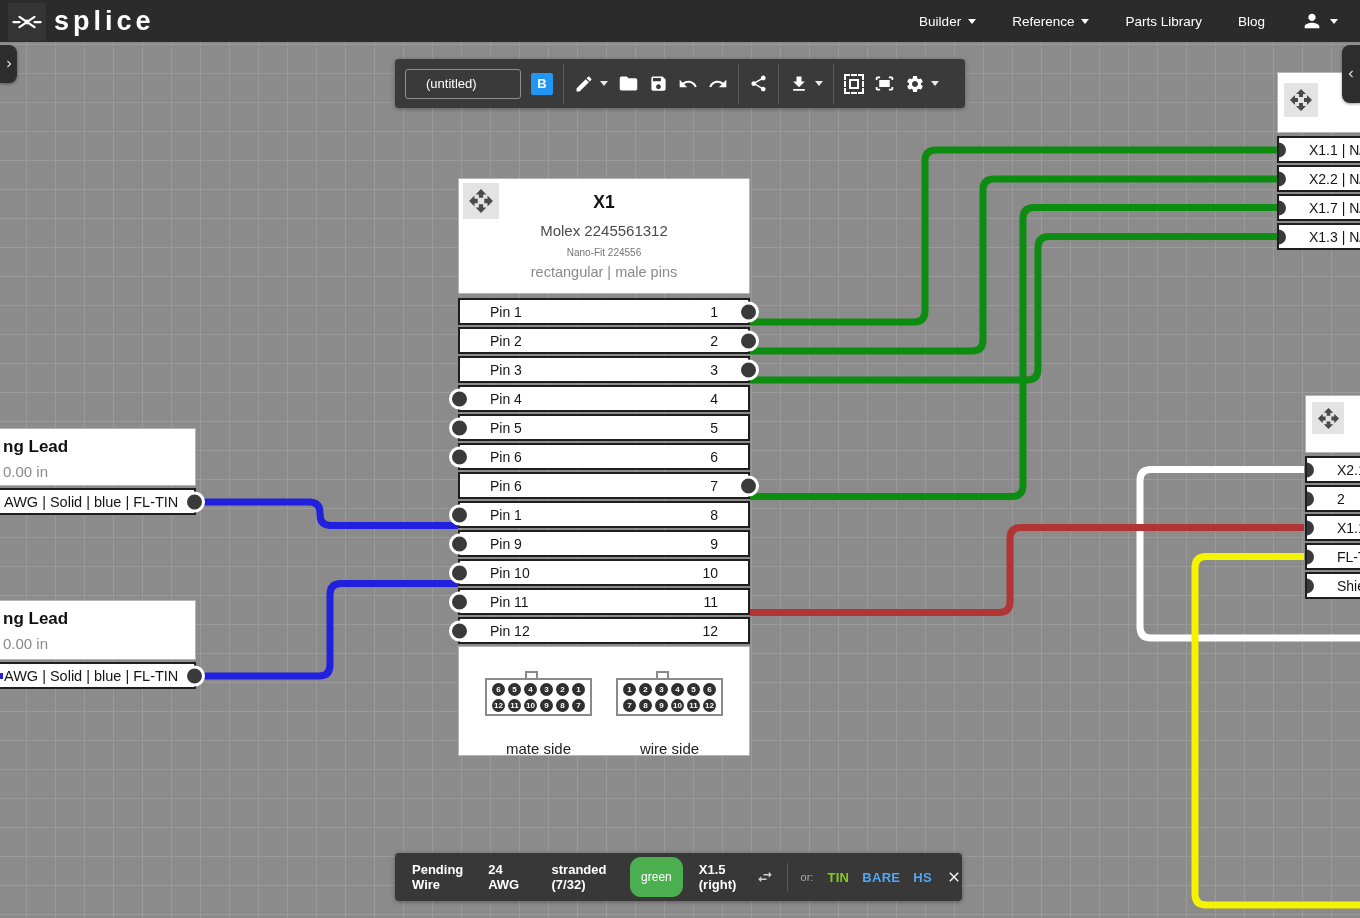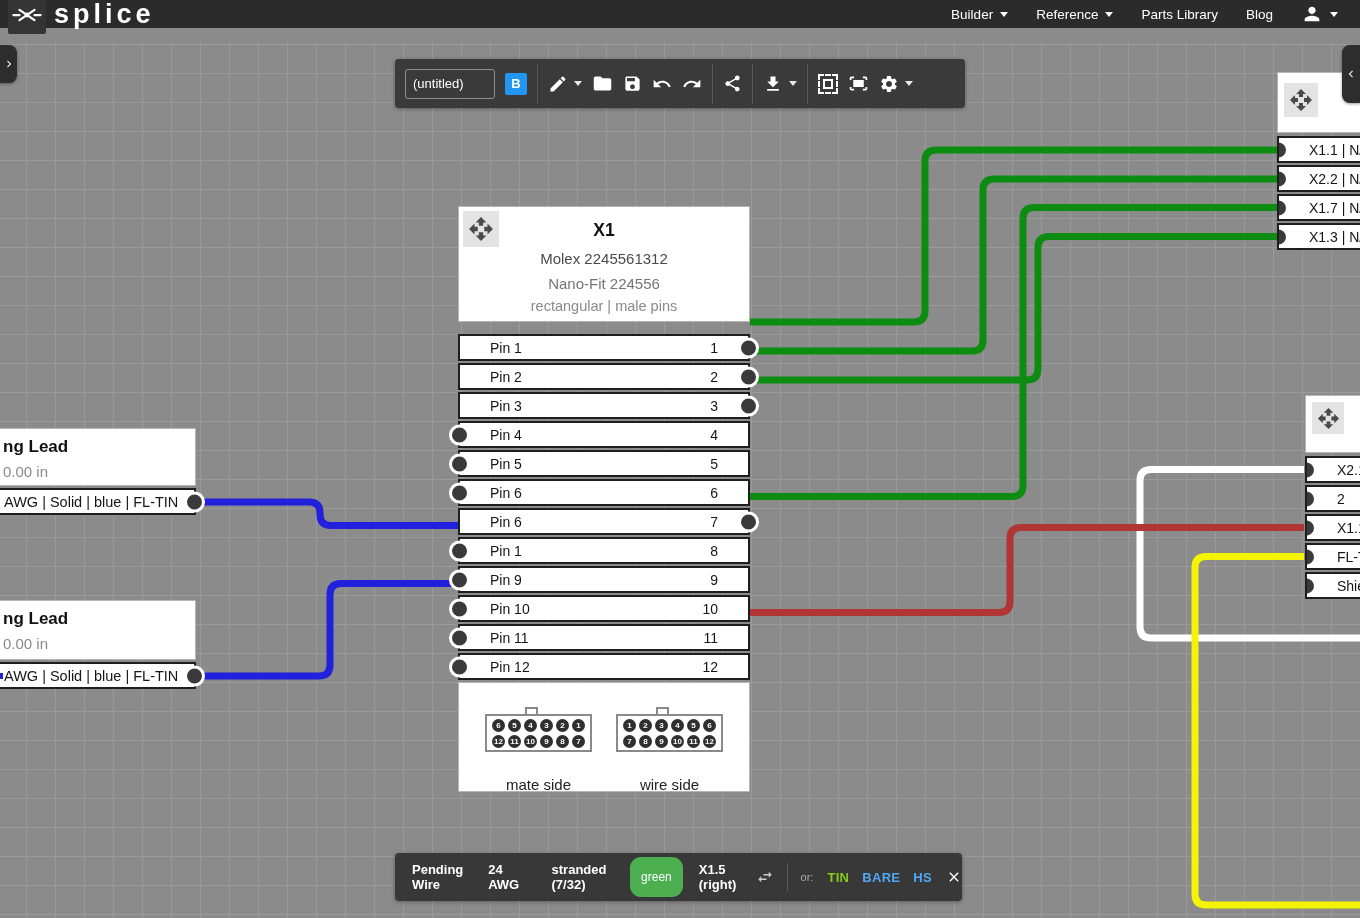--- a/index.html
+++ b/index.html
@@ -7,35 +7,35 @@
        font-family:"Liberation Sans",sans-serif;background:#8b8b8b;}
   
   .canvas{position:absolute;left:0;top:42px;width:1360px;height:876px;
     background-color:#8b8b8b;
     background-image:linear-gradient(#9a9a9a 1px,transparent 1px),
                      linear-gradient(90deg,#9a9a9a 1px,transparent 1px);
     background-size:29px 29px;background-position:26px 2px;}
   #wire-layer{position:absolute;left:0;top:0;z-index:2;pointer-events:none;}
   #wire-layer path{pointer-events:stroke;}
   
-  .navbar{position:absolute;left:0;top:0;width:1360px;height:28px;background:#2b2b2b;
+  .navbar{position:absolute;left:0;top:0;width:1360px;height:42px;background:#2b2b2b;
     z-index:50;display:flex;align-items:center;color:#fff;}
   .logo-sq{width:38px;height:38px;margin:2px 0 0 8px;background:#343434;border-radius:2px;
     display:flex;align-items:center;justify-content:center;}
   .brand{font-size:27px;font-weight:600;letter-spacing:4px;margin-left:8px;color:#fff;}
-  .nav-right{margin-left:auto;display:flex;align-items:center;gap:28px;padding-right:22px;}
+  .nav-right{margin-left:auto;display:flex;align-items:center;gap:36px;padding-right:22px;}
   .nav-item{display:flex;align-items:center;gap:7px;font-size:13.5px;color:#fff;cursor:pointer;}
   .caret{width:0;height:0;border-left:4.5px solid transparent;border-right:4.5px solid transparent;
     border-top:5px solid #fff;display:inline-block;}
   
   .toolbar{position:absolute;left:395px;top:59px;width:570px;height:49px;background:#3a3a3a;
     border-radius:4px;z-index:40;display:flex;align-items:center;padding:0 10px;box-sizing:border-box;
     box-shadow:0 1px 4px rgba(0,0,0,.35);gap:10px;}
   .tb-input{width:74px;height:28px;background:transparent;border:1px solid #8f8f8f;border-radius:3px;
-    color:#fff;font-size:13px;padding:0 7px;font-family:"Liberation Sans",sans-serif;}
+    color:#fff;font-size:13px;padding:0 20px;font-family:"Liberation Sans",sans-serif;}
   .b-badge{width:22px;height:22px;background:#2196f3;border-radius:2px;color:#fff;font-size:13px;
     font-weight:bold;display:flex;align-items:center;justify-content:center;flex:0 0 auto;}
   .tb-sep{width:1px;height:40px;background:#5a5a5a;flex:0 0 auto;}
   .tb-ic{display:flex;align-items:center;justify-content:center;flex:0 0 auto;cursor:pointer;}
   .tb-caret{border-top-color:#e8e8e8;margin-left:-4px;}
   .sel-outer{width:16px;height:16px;border:2px dashed #fff;position:relative;}
   .sel-inner{position:absolute;inset:3px;border:2px solid #fff;}
   
   .statusbar{position:absolute;left:395px;top:853px;width:567px;height:48px;background:#383838;
     border-radius:4px;z-index:40;display:flex;align-items:center;color:#fff;font-size:13px;
@@ -53,21 +53,21 @@
     justify-content:center;cursor:move;}
   .row{background:#fff;border:2px solid #1e1e1e;height:27px;box-sizing:border-box;margin-bottom:2px;
     position:relative;display:flex;align-items:center;font-size:14px;color:#151515;}
   .port{position:absolute;width:15px;height:15px;border-radius:50%;background:#3a3a3a;
     border:3px solid #fff;top:50%;transform:translateY(-50%);z-index:3;}
   .port.left{left:-11px;} .port.right{right:-11px;}
   
   .x1-head{height:116px;text-align:center;}
   .x1-ref{font-size:17.5px;font-weight:bold;color:#111;padding-top:13px;}
   .x1-mpn{font-size:15px;color:#4a4a4a;margin-top:9px;}
-  .x1-series{font-size:15px;color:#757575;margin-top:8px;}
+  .x1-series{font-size:10px;color:#757575;margin-top:8px;}
   .x1-style{font-size:14.5px;color:#8a8a8a;margin-top:6px;}
   .pin-label{padding-left:30px;}
   .pin-num{margin-left:auto;padding-right:30px;}
   .views{background:#fff;border:1px solid #b5b5b5;height:110px;box-sizing:border-box;margin-top:2px;
     display:flex;justify-content:center;gap:24px;padding-top:24px;}
   .view{width:107px;text-align:center;}
   .notch{width:9px;height:5px;border:2px solid #8a8a8a;border-bottom:none;background:#fff;
     margin-left:40px;}
   .face{width:103px;height:34px;border:2px solid #8a8a8a;display:flex;flex-direction:column;
     justify-content:center;gap:3px;}
@@ -100,33 +100,33 @@
       <path d="M750 322 L914 322 Q925 322 925 311 L925 161 Q925 150 936 150 L1278 150" stroke="#0d8c12" stroke-width="7" fill="none"></path>
       <path d="M750 351 L972 351 Q983 351 983 340 L983 190 Q983 179 994 179 L1278 179" stroke="#0d8c12" stroke-width="7" fill="none"></path>
       <path d="M750 496.5 L1012 496.5 Q1023 496.5 1023 485.5 L1023 218.5 Q1023 207.5 1034 207.5 L1278 207.5" stroke="#0d8c12" stroke-width="7" fill="none"></path>
       <path d="M750 380 L1027 380 Q1038 380 1038 369 L1038 247.5 Q1038 236.5 1049 236.5 L1278 236.5" stroke="#0d8c12" stroke-width="7" fill="none"></path>
       <path d="M196 502 L309 502 Q320 502 320 513 L320 514.5 Q320 525.5 331 525.5 L458 525.5" stroke="#2020dd" stroke-width="7" fill="none"></path>
       <path d="M196 676 L319 676 Q330 676 330 665 L330 594.5 Q330 583.5 341 583.5 L458 583.5" stroke="#2020dd" stroke-width="7" fill="none"></path>
       <path d="M750 612.5 L999 612.5 Q1010 612.5 1010 601.5 L1010 538.5 Q1010 527.5 1021 527.5 L1304 527.5" stroke="#b23535" stroke-width="7" fill="none"></path>
       <path d="M1304 556.5 L1206 556.5 Q1195 556.5 1195 567.5 L1195 894 Q1195 905 1206 905 L1425 905" stroke="#f5f400" stroke-width="7" fill="none"></path>
     </svg>
 
-  <div class="block" style="left:458px;top:206px;width:292px;">
+  <div class="block" style="left:458px;top:178px;width:292px;">
     <div class="blk-header x1-head">
       <div class="move-handle" style="left:4px;top:4px;width:36px;height:36px;">
         <svg width="26" height="26" viewBox="0 0 24 24" fill="#4a4a4a">
             <path d="M10 9h4V6h3l-5-5-5 5h3v3zm-1 1H6V7l-5 5 5 5v-3h3v-4zm14 2l-5-5v3h-3v4h3v3l5-5zm-9 3h-4v3H7l5 5 5-5h-3v-3z"></path>
           </svg>
       </div>
       <div class="x1-ref">X1</div>
       <div class="x1-mpn">Molex 2245561312</div>
       <div class="x1-series">Nano-Fit 224556</div>
       <div class="x1-style">rectangular | male pins</div>
     </div>
-    <div id="x1-pins" style="margin-top:12px;">
+    <div id="x1-pins" style="margin-top:4px;">
         <div class="row">
           <span class="pin-label">Pin 1</span>
           <span class="pin-num">1</span>
           <span class="port right"></span>
         </div>
         <div class="row">
           <span class="pin-label">Pin 2</span>
           <span class="pin-num">2</span>
           <span class="port right"></span>
         </div>

